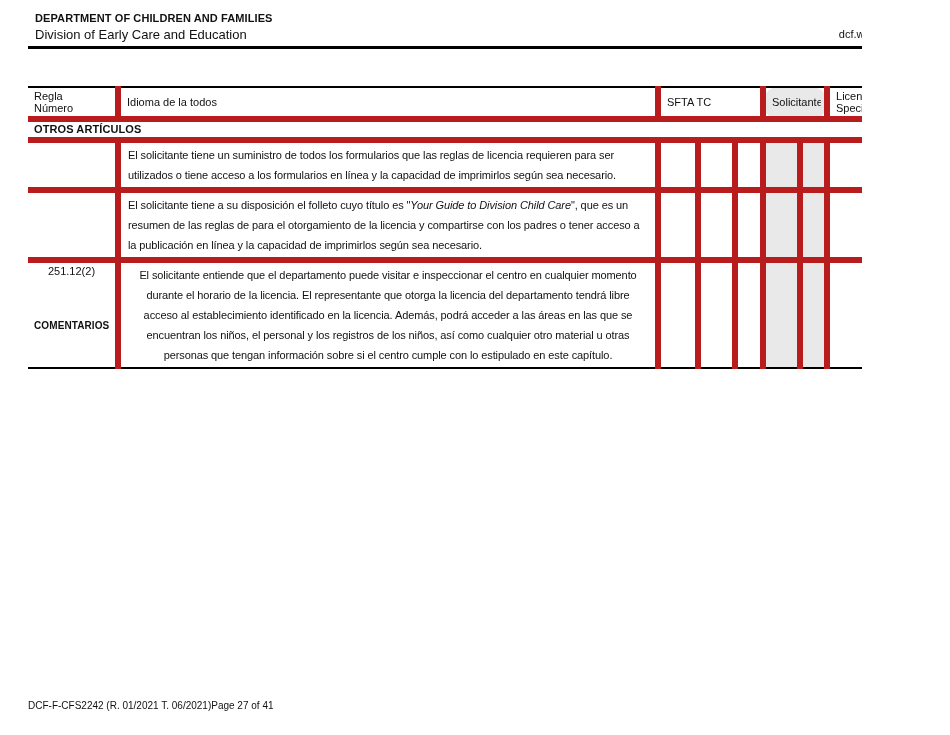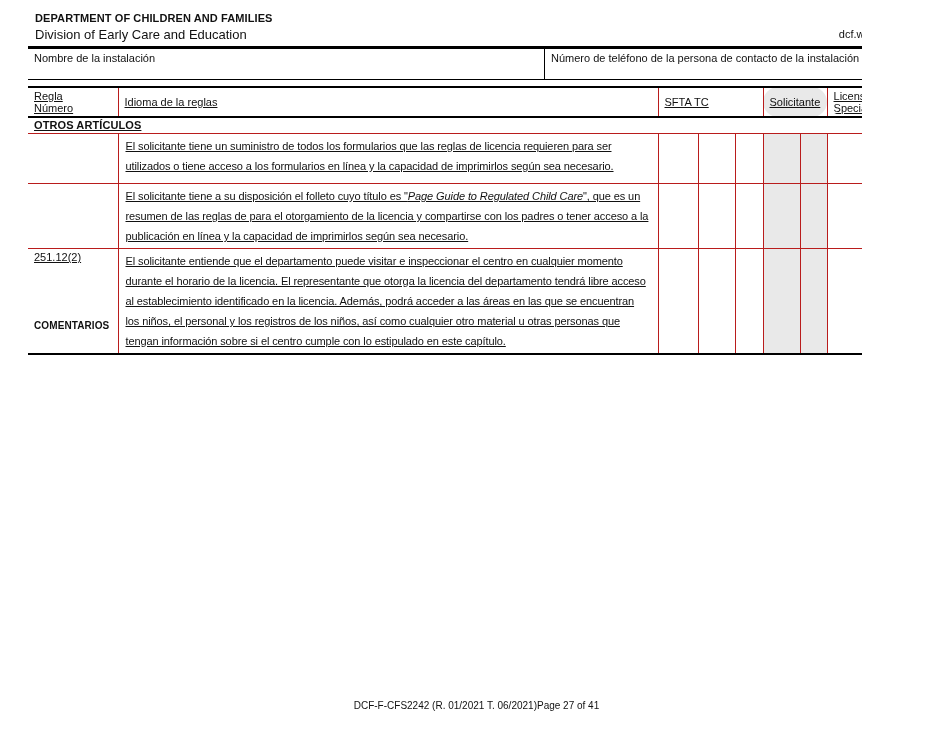--- a/index.html
+++ b/index.html
@@ -53,24 +53,23 @@
   .facility-cell.phone { width: 380px; border-right: 1px solid #000; }
 
   
   table.rules {
     position: absolute;
     left: 28px; top: 86px;
     width: 897px;
     border-collapse: collapse;
     table-layout: fixed;
     font-size: 11px;
-    text-decoration: underline;
   }
   table.rules th, table.rules td {
-    border: 1px solid #b91c1c;
+    border: 6px solid #b91c1c;
     vertical-align: top;
     overflow: hidden;
   }
   table.rules th {
     font-weight: normal;
     vertical-align: middle;
     text-align: left;
     padding: 2px 6px;
   }
   table.rules thead th {
@@ -95,21 +94,21 @@
     padding: 2px 6px;
     font-size: 11px;
   }
   td.text-cell {
     padding: 2px 7px 2px 7px;
     line-height: 20px;
     letter-spacing: -0.1px;
   }
   tr.body-row-0 td { height: 50px; }
   tr.body-row-1 td { height: 48px; }
-  tr.body-row-2 td { height: 89px; }
+  tr.body-row-2 td { height: 89px; text-align: center; }
   tr.last-row td { border-bottom: 2px solid #000; }
   td.check { padding: 0; }
 
   
   .comments-label {
     position: absolute;
     left: 34px; top: 320px;
     font-size: 10px;
     font-weight: bold;
     letter-spacing: 0.1px;
@@ -119,68 +118,58 @@
     left: 28px; top: 334px;
     width: 897px; height: 355px;
   }
 
   
   .footer {
     position: absolute;
     left: 28px; top: 700px;
     width: 897px;
     display: flex;
-    justify-content: center;
+    justify-content: flex-start;
     font-size: 10px;
   }
 </style>
 </head>
 <body>
 
 <div class="page">
 
   <div class="letterhead">
     <div class="lh-left">
       <div class="dept">DEPARTMENT OF CHILDREN AND FAMILIES</div>
       <div class="division">Division of Early Care and Education</div>
     </div>
     <div class="website">dcf.wisconsin.gov</div>
   </div>
 
   <div class="rule"></div>
 
-  <div class="facility-row">
-    <div class="facility-cell name">
-      <span>Nombre de la instalación</span>
-      <span></span>
-    </div>
-    <div class="facility-cell phone">
-      <span>Número de teléfono de la persona de contacto de la instalación</span>
-      <span></span>
-    </div>
-  </div>
 
   <table class="rules">
     <colgroup>
       <col style="width:90px">
         <col style="width:540px">
       <col style="width:40px">
         <col style="width:37px">
         <col style="width:28px">
       <col style="width:37px">
         <col style="width:27px">
       <col style="width:38px">
         <col style="width:38px">
         <col style="width:22px">
     </colgroup>
     <thead>
       <tr>
         <th class="first-col"><span class="pre-line">Regla
 Número</span></th>
-        <th>Idioma de la reglas</th>
+        <th>Idioma de la todos</th>
         <th class="group" colspan="3">SFTA TC</th>
         <th class="group shaded" colspan="2">Solicitante</th>
         <th class="group" colspan="3"><span class="pre-line">Licensing
 Specialist</span></th>
       </tr>
     </thead>
     <tbody>
       <tr class="section-row">
         <td colspan="10">OTROS ARTÍCULOS</td>
       </tr>
@@ -193,21 +182,21 @@
         <td class="check"></td>
         <td class="check shaded"></td>
         <td class="check shaded"></td>
         <td class="check"></td>
         <td class="check"></td>
         <td class="check"></td>
       </tr>
 
       <tr class="body-row-1">
         <td class="rule-num first-col"></td>
-        <td class="text-cell"><span>El solicitante tiene a su disposición el folleto cuyo título es "</span><i>Page Guide to Regulated Child Care</i><span>", que es un resumen de las reglas de para el otorgamiento de la licencia y compartirse con los padres o tener acceso a la publicación en línea y la capacidad de imprimirlos según sea necesario.</span></td>
+        <td class="text-cell"><span>El solicitante tiene a su disposición el folleto cuyo título es "</span><i>Your Guide to Division Child Care</i><span>", que es un resumen de las reglas de para el otorgamiento de la licencia y compartirse con los padres o tener acceso a la publicación en línea y la capacidad de imprimirlos según sea necesario.</span></td>
         <td class="check"></td>
         <td class="check"></td>
         <td class="check"></td>
         <td class="check shaded"></td>
         <td class="check shaded"></td>
         <td class="check"></td>
         <td class="check"></td>
         <td class="check"></td>
       </tr>
 

